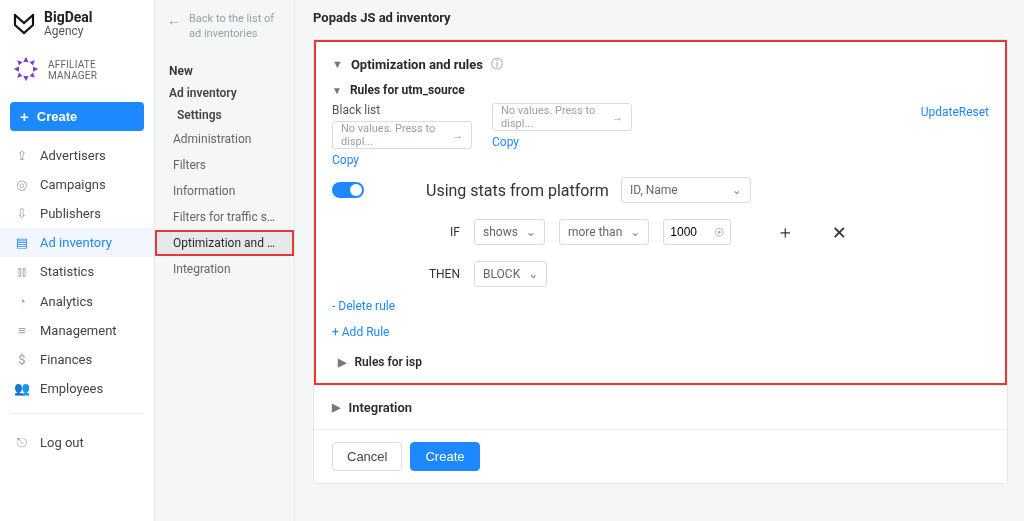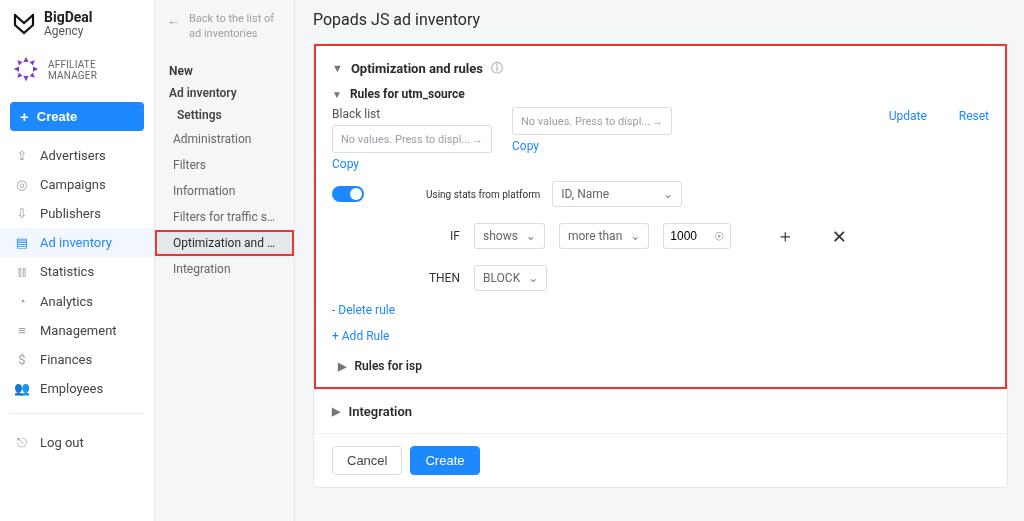--- a/index.html
+++ b/index.html
@@ -76,53 +76,53 @@
 }
 .sect-item.active {
   background: #e6e9ec;
   color:#2a2a2a;
   outline: 2px solid #e53935;
   outline-offset: -2px;
 }
 
 
 .main { flex: 1; padding: 10px 16px 12px 18px; overflow: auto; }
-.page-title { font-size: 16px; font-weight: 400; color:#2a2a2a; margin-bottom: 14px; }
+.page-title { font-size: 13px; font-weight: 700; color:#2a2a2a; margin-bottom: 14px; }
 .card {
   background: #fff; border: 1px solid #e5e7eb; border-radius: 3px;
   padding: 0;
 }
 .redbox { border: 2px solid #e53935; padding: 14px 16px 8px; border-bottom: 2px solid #e53935;}
 .section-title { display:flex; align-items:center; gap:8px; font-weight:700; font-size:13px; color:#2a2a2a; margin-bottom: 10px; cursor:pointer;}
 .section-title .caret { color:#777; font-size:11px;}
 .section-title .hint { color:#bdbdbd; font-size:12px; }
 
 .subsection-title { display:flex; align-items:center; gap:8px; font-weight:700; font-size:12px; color:#2a2a2a; margin: 6px 0 6px; cursor:pointer;}
 .subsection-title .caret{ color:#777; font-size:10px; }
 
 .lists { display:flex; gap: 20px; align-items:flex-start; }
-.list-col { width: 160px; }
+.list-col { width: 140px; }
 .list-label { font-size:12px; color:#555; margin-bottom: 4px; }
 .mini-input {
   display:flex; align-items:center; justify-content:space-between;
   border:1px solid #d9dce1; border-radius:3px;
   height: 28px; padding: 0 8px;
   font-size:11px; color:#9aa0a6;
 }
 .mini-input .go { color:#9aa0a6; }
 .copy-link { color:#1e88ff; font-size:12px; margin-top:4px; cursor:pointer; }
-.links-row { margin-left:auto; display:flex; gap: 32px; padding-top:2px;justify-content:center; }
+.links-row { margin-left:auto; display:flex; padding-top:2px;justify-content:center; }
 .link-blue { color:#1e88ff; font-size:12px; cursor:pointer; }
 
 .toggle-row { display:flex; align-items:center; gap: 12px; margin-top: 10px; }
 .toggle {
   position:relative; width:32px; height:16px; background:#1e88ff; border-radius:999px; cursor:pointer;
 }
 .toggle .knob { position:absolute; right:2px; top:2px; width:12px; height:12px; border-radius:50%; background:#fff; }
-.using-stats-label { font-size:10px; color:#333; }
+.using-stats-label { font-size:16px; color:#333; }
 .select {
   border:1px solid #d9dce1; border-radius:3px; height:26px; padding: 0 8px;
   font-size:12px; color:#666; display:flex; align-items:center; justify-content:space-between;
   min-width: 100px; cursor:pointer; background:#fff;
 }
 .select.small { min-width: 68px; }
 .select .dd { color:#888; font-size:12px; margin-left:8px; }
 
 .rule-row { display:flex; align-items:center; gap: 14px; margin-top: 16px; }
 .rule-key { width: 40px; text-align:right; font-size:12px; color:#333; }

